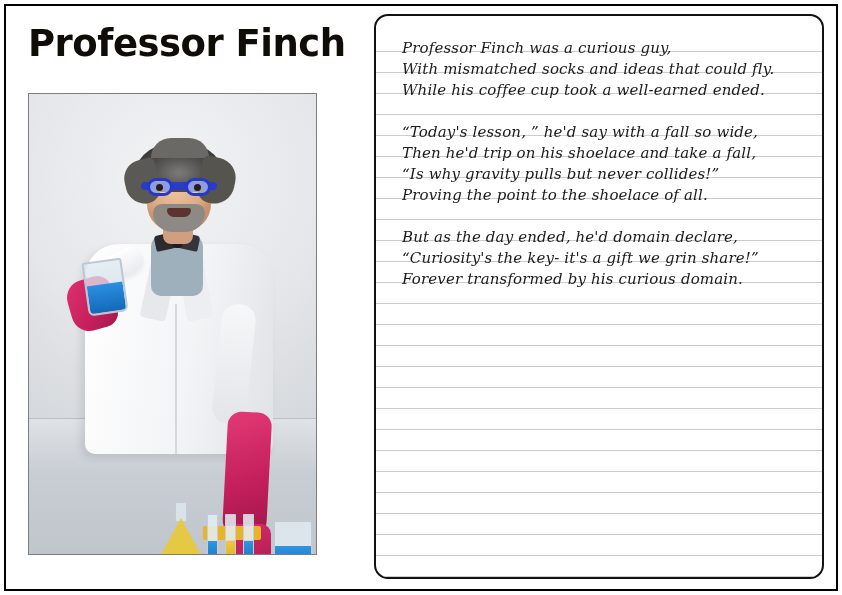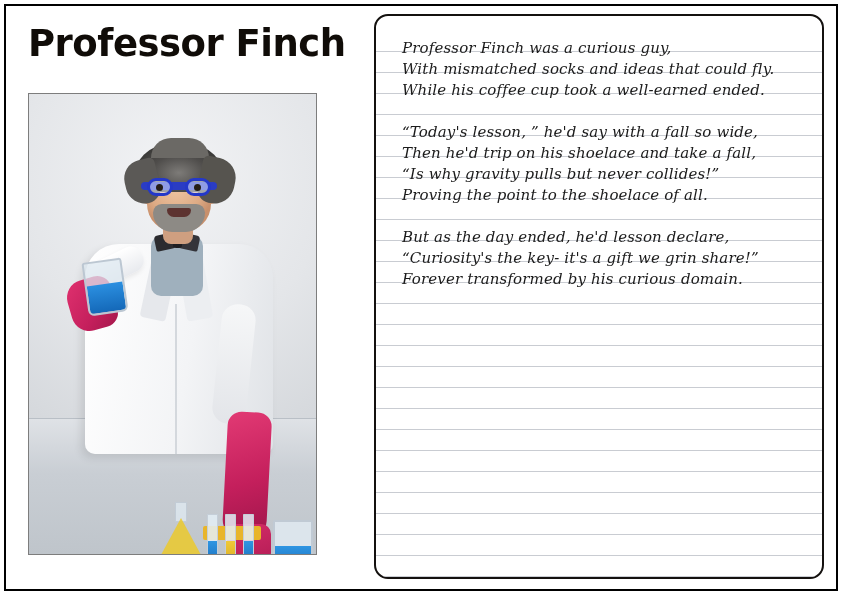--- a/index.html
+++ b/index.html
@@ -515,21 +515,21 @@
       </div>
 
       <div class="stanza">
         <p class="line">“Today's lesson, ” he'd say with a fall so wide,</p>
         <p class="line">Then he'd trip on his shoelace and take a fall,</p>
         <p class="line">“Is why gravity pulls but never collides!”</p>
         <p class="line">Proving the point to the shoelace of all.</p>
       </div>
 
       <div class="stanza">
-        <p class="line">But as the day ended, he'd lesson declare,</p>
+        <p class="line">But as the day ended, he'd domain declare,</p>
         <p class="line">“Curiosity's the key- it's a gift we grin share!”</p>
         <p class="line">Forever transformed by his curious domain.</p>
       </div>
 
     </div>
   </div>
 
 </div>
 
 </body></html>

